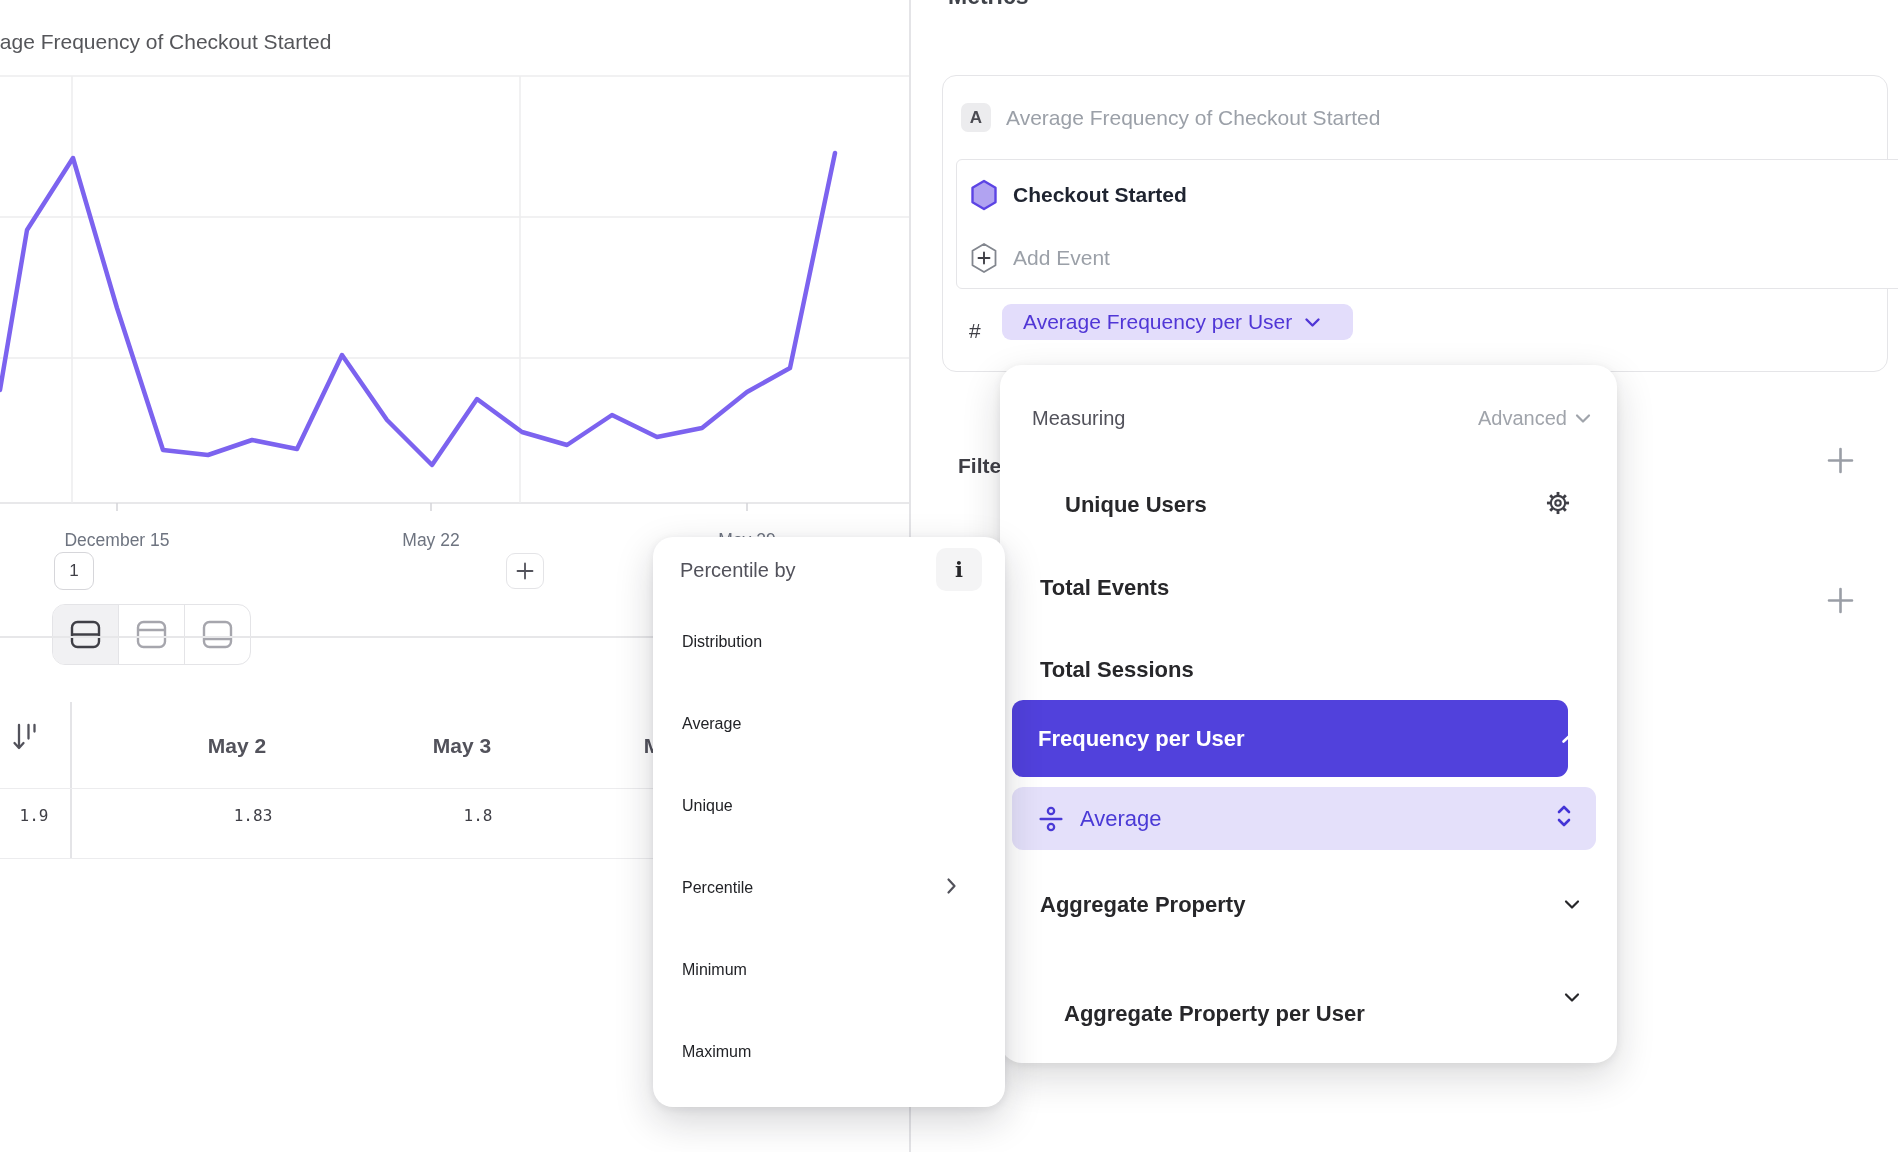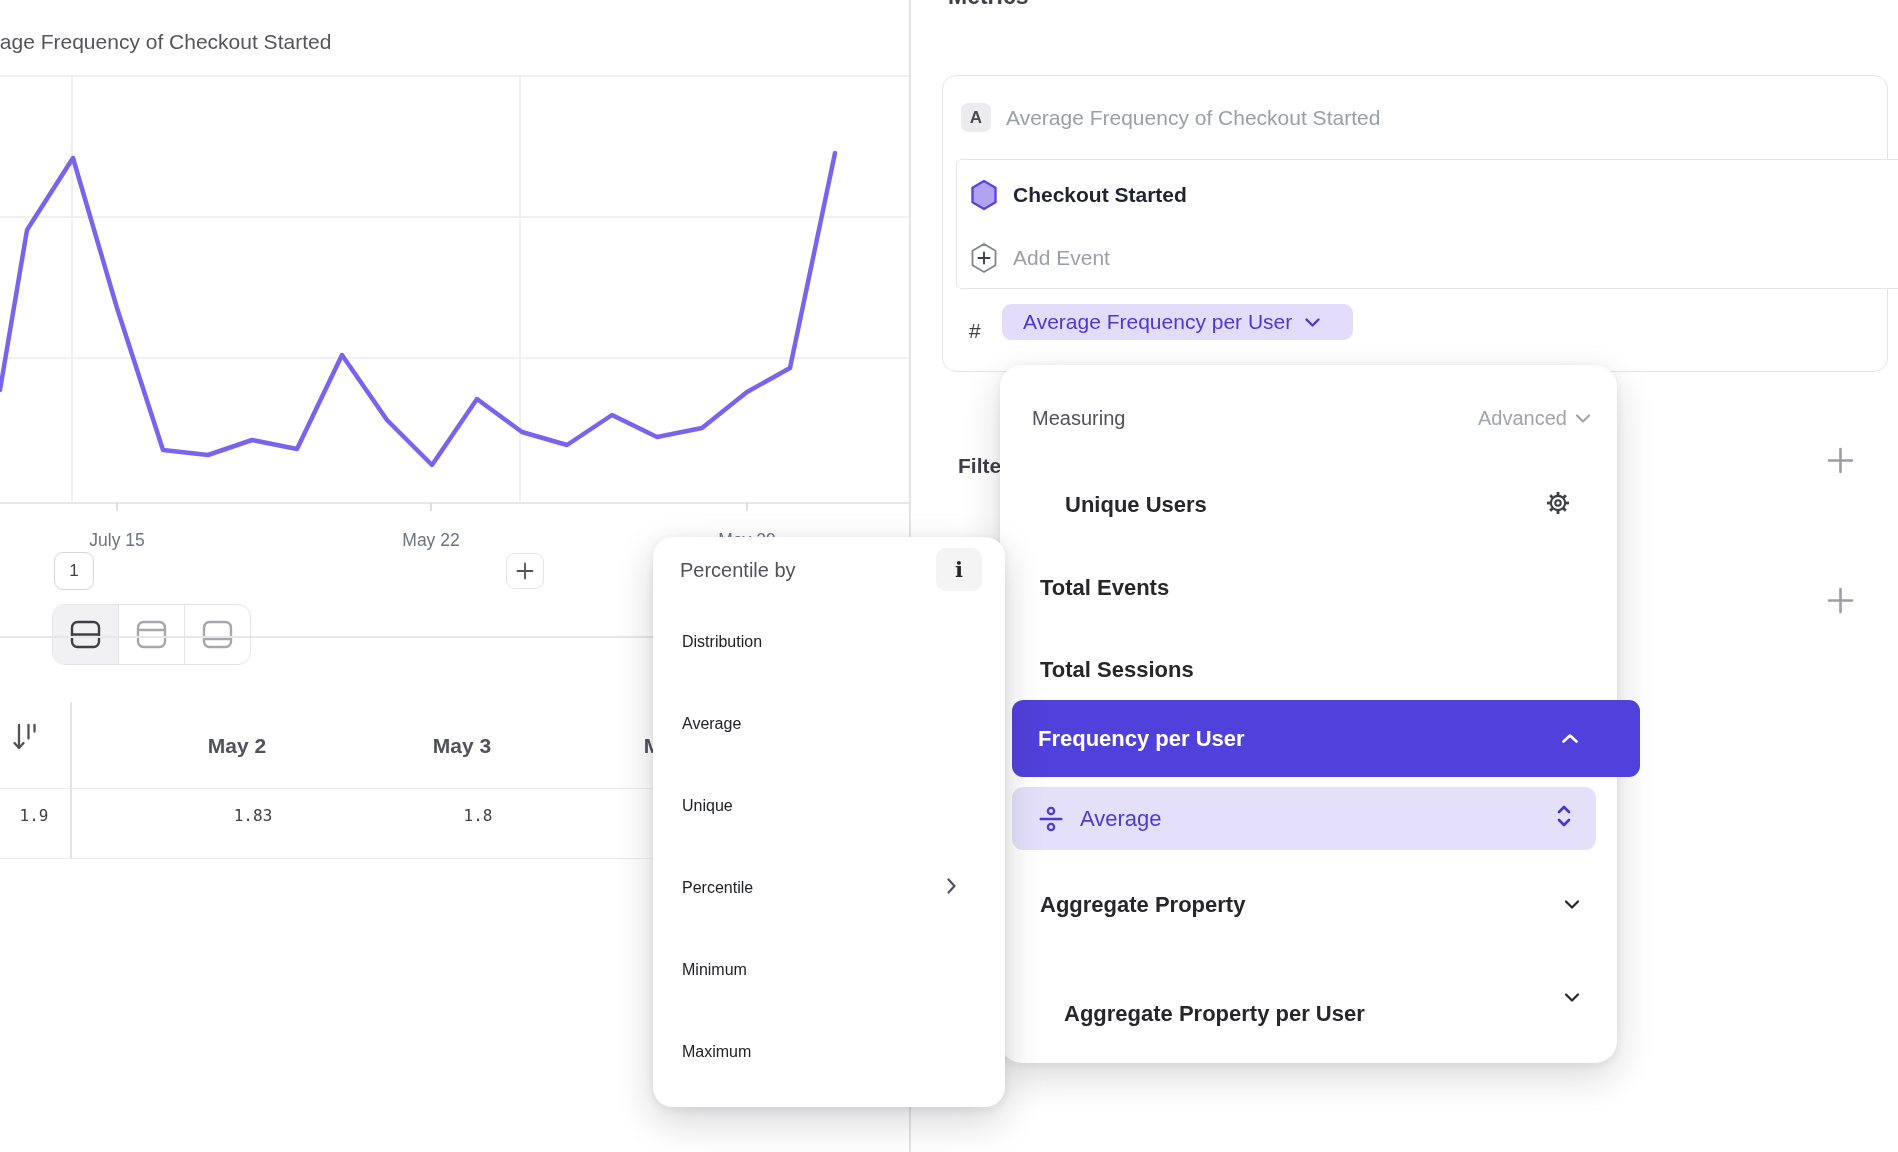--- a/index.html
+++ b/index.html
@@ -56,21 +56,21 @@
   .plus-icon { z-index:5; cursor:pointer; }
 
   
   .measuring-panel { left:1000px; top:365px; width:617px; height:698px; background:#fff; border-radius:22px; z-index:30;
                      box-shadow:0 14px 38px rgba(22,22,34,.16), 0 2px 8px rgba(22,22,34,.07); }
   .mp-header-label { left:32px; top:53px; font-size:20px; font-weight:500; color:#52525b; }
   .mp-advanced { right:26px; top:53px; display:flex; align-items:center; gap:8px; transform:translateY(-50%);
                  font-size:20px; color:#a0a4ab; cursor:pointer;margin-left:40px; }
   .mp-item { left:40px; font-size:22px; font-weight:600; color:#27272a; white-space:nowrap; cursor:pointer; }
   .mp-row-icon { position:absolute; transform:translate(-50%,-50%); cursor:pointer; }
-  .freq-pill { left:12px; top:335px; width:628px; height:77px; background:#5141dc; border-radius:11px;
+  .freq-pill { left:12px; top:335px; width:556px; height:77px; background:#5141dc; border-radius:11px;
                display:flex; align-items:center; cursor:pointer; }
   .freq-pill span { margin-left:26px; font-size:22px; font-weight:600; color:#fff; }
   .avg-pill { left:12px; top:422px; width:584px; height:63px; background:#e4e0fa; border-radius:11px;
               display:flex; align-items:center; cursor:pointer; }
   .avg-pill span { font-size:22px; font-weight:500; color:#4a3ad6; }
 
   
   .aggregate-menu { left:653px; top:537px; width:352px; height:570px; background:#fff; border-radius:20px; z-index:40;
                     box-shadow:0 14px 38px rgba(22,22,34,.18), 0 2px 8px rgba(22,22,34,.08); }
   .am-header { left:27px; top:33px; font-size:20px; font-weight:500; color:#52525b; white-space:nowrap; }
@@ -92,21 +92,21 @@
     <line x1="0" y1="358" x2="910" y2="358" stroke="#ececee" stroke-width="1.5"></line>
     <line x1="0" y1="503" x2="910" y2="503" stroke="#e0e0e3" stroke-width="1.5"></line>
     <line x1="72" y1="76" x2="72" y2="503" stroke="#ececee" stroke-width="1.5"></line>
     <line x1="520" y1="76" x2="520" y2="503" stroke="#ececee" stroke-width="1.5"></line>
     <line x1="117" y1="503" x2="117" y2="511" stroke="#d4d4d8" stroke-width="1.5"></line>
     <line x1="431" y1="503" x2="431" y2="511" stroke="#d4d4d8" stroke-width="1.5"></line>
     <line x1="747" y1="503" x2="747" y2="511" stroke="#d4d4d8" stroke-width="1.5"></line>
     <polyline points="0,390 27,230 73,158 117,308 163,450 208,455 252,440 297,449 342,355 387,420 432,465 477,399 522,432 567,445 612,415 657,437 702,428 747,392 790,368 835,153" fill="none" stroke="#7c63ef" stroke-width="4.5" stroke-linejoin="round" stroke-linecap="round"></polyline>
   </svg>
 
-  <div class="abs tick-label" style="left:117px;">July 15</div>
+  <div class="abs tick-label" style="left:117px;">December 15</div>
   <div class="abs tick-label" style="left:431px;">May 22</div>
   <div class="abs tick-label" style="left:747px;">May 29</div>
 
   <div class="abs count-chip">1</div>
 
   <div class="abs add-chart-btn">
     <svg width="18" height="18" viewBox="0 0 18 18">
       <path d="M9 1.5 V16.5 M1.5 9 H16.5" stroke="#52525b" stroke-width="1.8" stroke-linecap="round"></path>
     </svg>
   </div>

